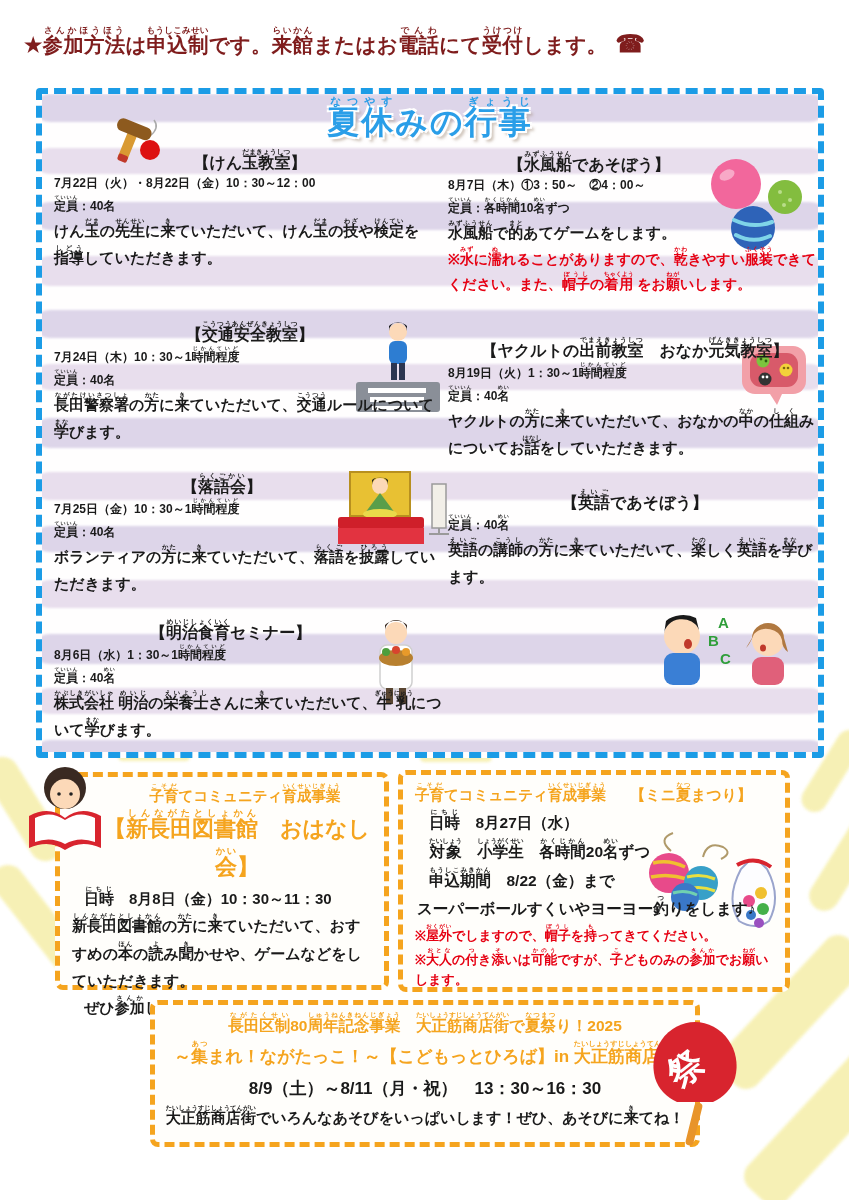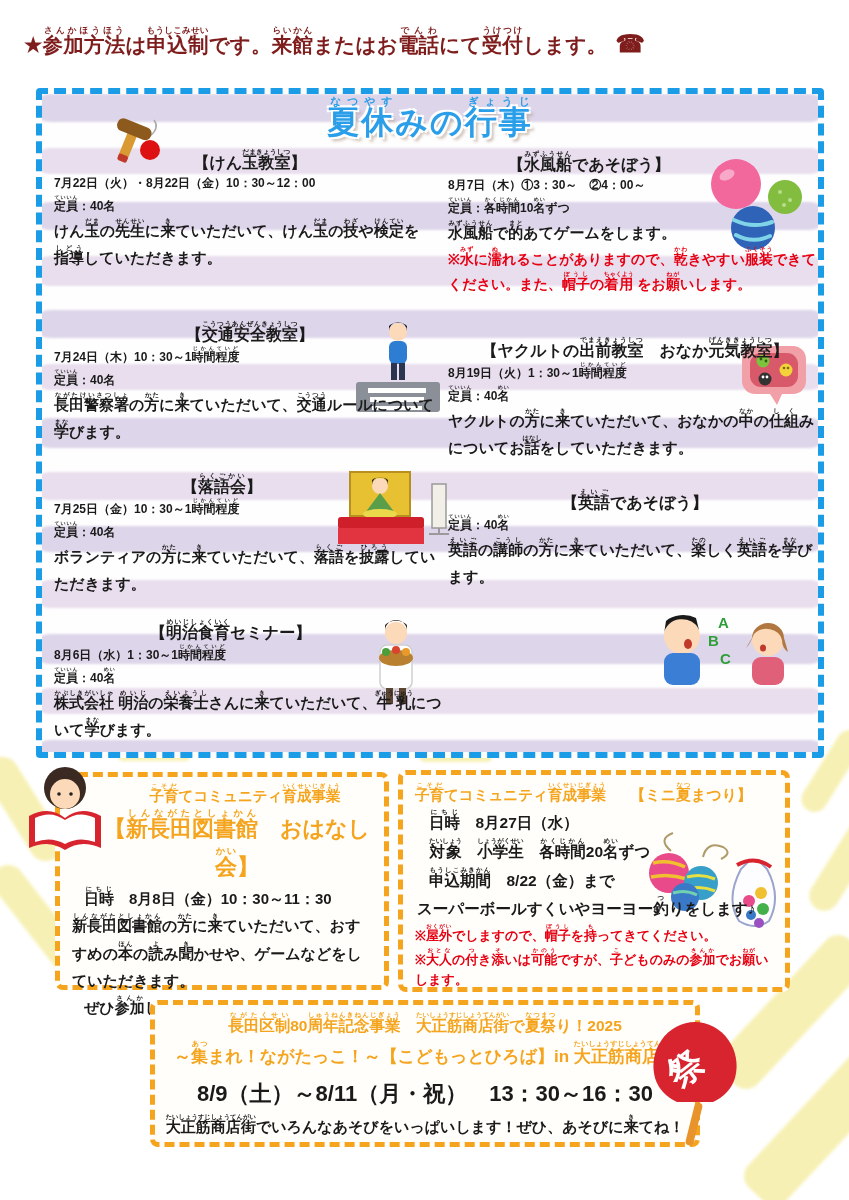--- a/index.html
+++ b/index.html
@@ -63,21 +63,21 @@
   .matsuri-box .head { line-height:1.7; white-space:nowrap; }
   .matsuri-box .head .prog { font-size:14.5px; }
   .matsuri-box .head .ttl  { font-size:15px; margin-left:20px; }
   .matsuri-box .bl { font-size:15.5px; line-height:1.72; padding-left:14px; position:relative; z-index:3;}
   .matsuri-box .desc { padding-left:2px; }
   .matsuri-box .note { font-size:13px; line-height:1.6; color:#e60012; position:relative; z-index:3;}
 
   .festival-box { left:150px; top:1000px; width:550px; height:147px; padding:6px 8px; text-align:center; }
   .festival-box .l1 { font-size:15.5px; line-height:1.9; }
   .festival-box .l2 { font-size:17px; line-height:1.9; }
-  .festival-box .dt { font-size:22px; line-height:1.8; }
+  .festival-box .dt { font-size:17px; line-height:1.8; }
   .festival-box .ds { font-size:15px; line-height:1.8; }
 
   
   .ys { position:absolute; background:#f6efad; border-radius:16px; filter:blur(1.5px); z-index:0; opacity:.9;}
 
   
   .abc { position:absolute; color:#2f9e3a; font-size:15px; z-index:3; }
 
   
   .fan-wrap { position:absolute; left:640px; top:1016px; width:110px; height:140px; z-index:5; }
@@ -215,21 +215,21 @@
 
     <div class="event" style="left:12px; top:54px; width:392px;">
       <div class="ev-title">【けん<ruby>玉教室<rt>だまきょうしつ</rt></ruby>】</div>
       <div class="ev-line">7月22日（火）・8月22日（金）10：30～12：00</div>
       <div class="ev-line"><ruby>定員<rt>ていいん</rt></ruby>：40名</div>
       <div class="ev-desc">けん<ruby>玉<rt>だま</rt></ruby>の<ruby>先生<rt>せんせい</rt></ruby>に<ruby>来<rt>き</rt></ruby>ていただいて、けん<ruby>玉<rt>だま</rt></ruby>の<ruby>技<rt>わざ</rt></ruby>や<ruby>検定<rt>けんてい</rt></ruby>を<ruby>指導<rt>しどう</rt></ruby>していただきます。</div>
     </div>
 
     <div class="event" style="left:406px; top:56px; width:374px;">
       <div class="ev-title" style="text-align:left; padding-left:60px;">【<ruby>水風船<rt>みずふうせん</rt></ruby>であそぼう】</div>
-      <div class="ev-line">8月7日（木）①3：30～　②4：00～</div>
+      <div class="ev-line">8月7日（木）①3：50～　②4：00～</div>
       <div class="ev-line"><ruby>定員<rt>ていいん</rt></ruby>：<ruby>各時間<rt>かくじかん</rt></ruby>10<ruby>名<rt>めい</rt></ruby>ずつ</div>
       <div class="ev-desc"><ruby>水風船<rt>みずふうせん</rt></ruby>で<ruby>的<rt>まと</rt></ruby>あてゲームをします。</div>
       <div class="ev-note">※<ruby>水<rt>みず</rt></ruby>に<ruby>濡<rt>ぬ</rt></ruby>れることがありますので、<ruby>乾<rt>かわ</rt></ruby>きやすい<ruby>服装<rt>ふくそう</rt></ruby>できてください。また、<ruby>帽子<rt>ぼうし</rt></ruby>の<ruby>着用<rt>ちゃくよう</rt></ruby> をお<ruby>願<rt>ねが</rt></ruby>いします。</div>
     </div>
 
     <div class="event" style="left:12px; top:226px; width:392px;">
       <div class="ev-title">【<ruby>交通安全教室<rt>こうつうあんぜんきょうしつ</rt></ruby>】</div>
       <div class="ev-line">7月24日（木）10：30～1<ruby>時間程度<rt>じかんていど</rt></ruby></div>
       <div class="ev-line"><ruby>定員<rt>ていいん</rt></ruby>：40名</div>
       <div class="ev-desc"><ruby>長田警察署<rt>ながたけいさつしょ</rt></ruby>の<ruby>方<rt>かた</rt></ruby>に<ruby>来<rt>き</rt></ruby>ていただいて、<ruby>交通<rt>こうつう</rt></ruby>ルールについて<ruby>学<rt>まな</rt></ruby>びます。</div>

